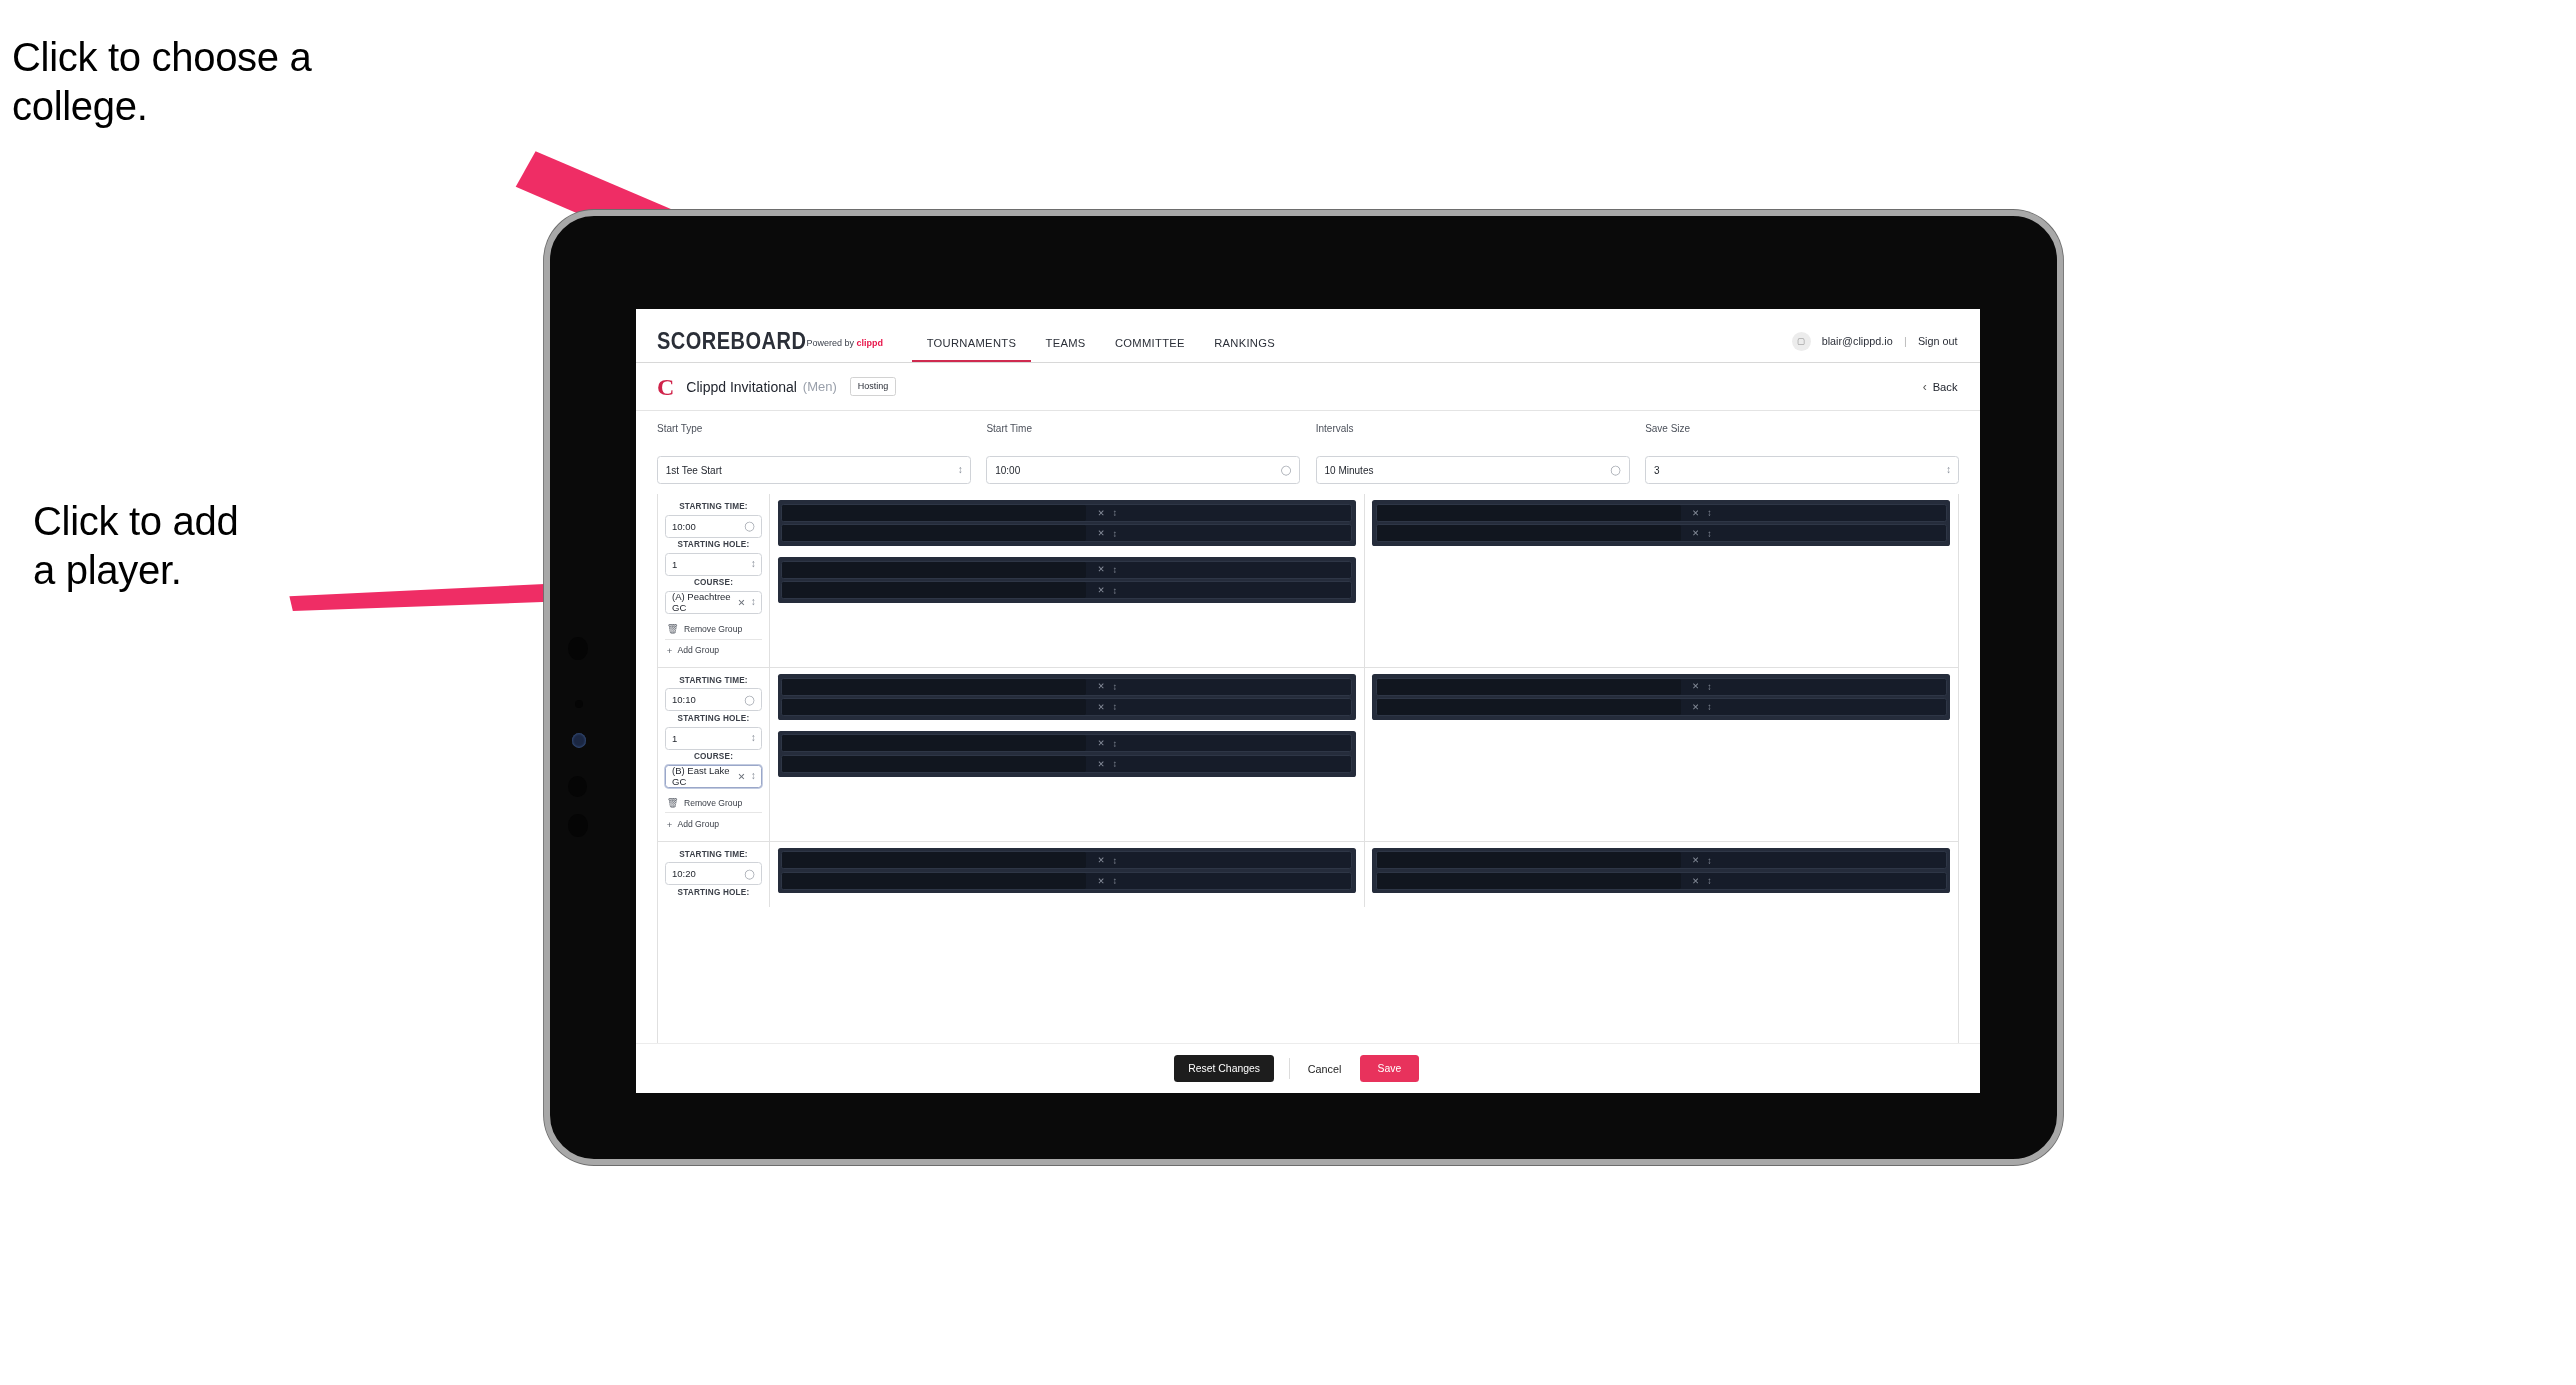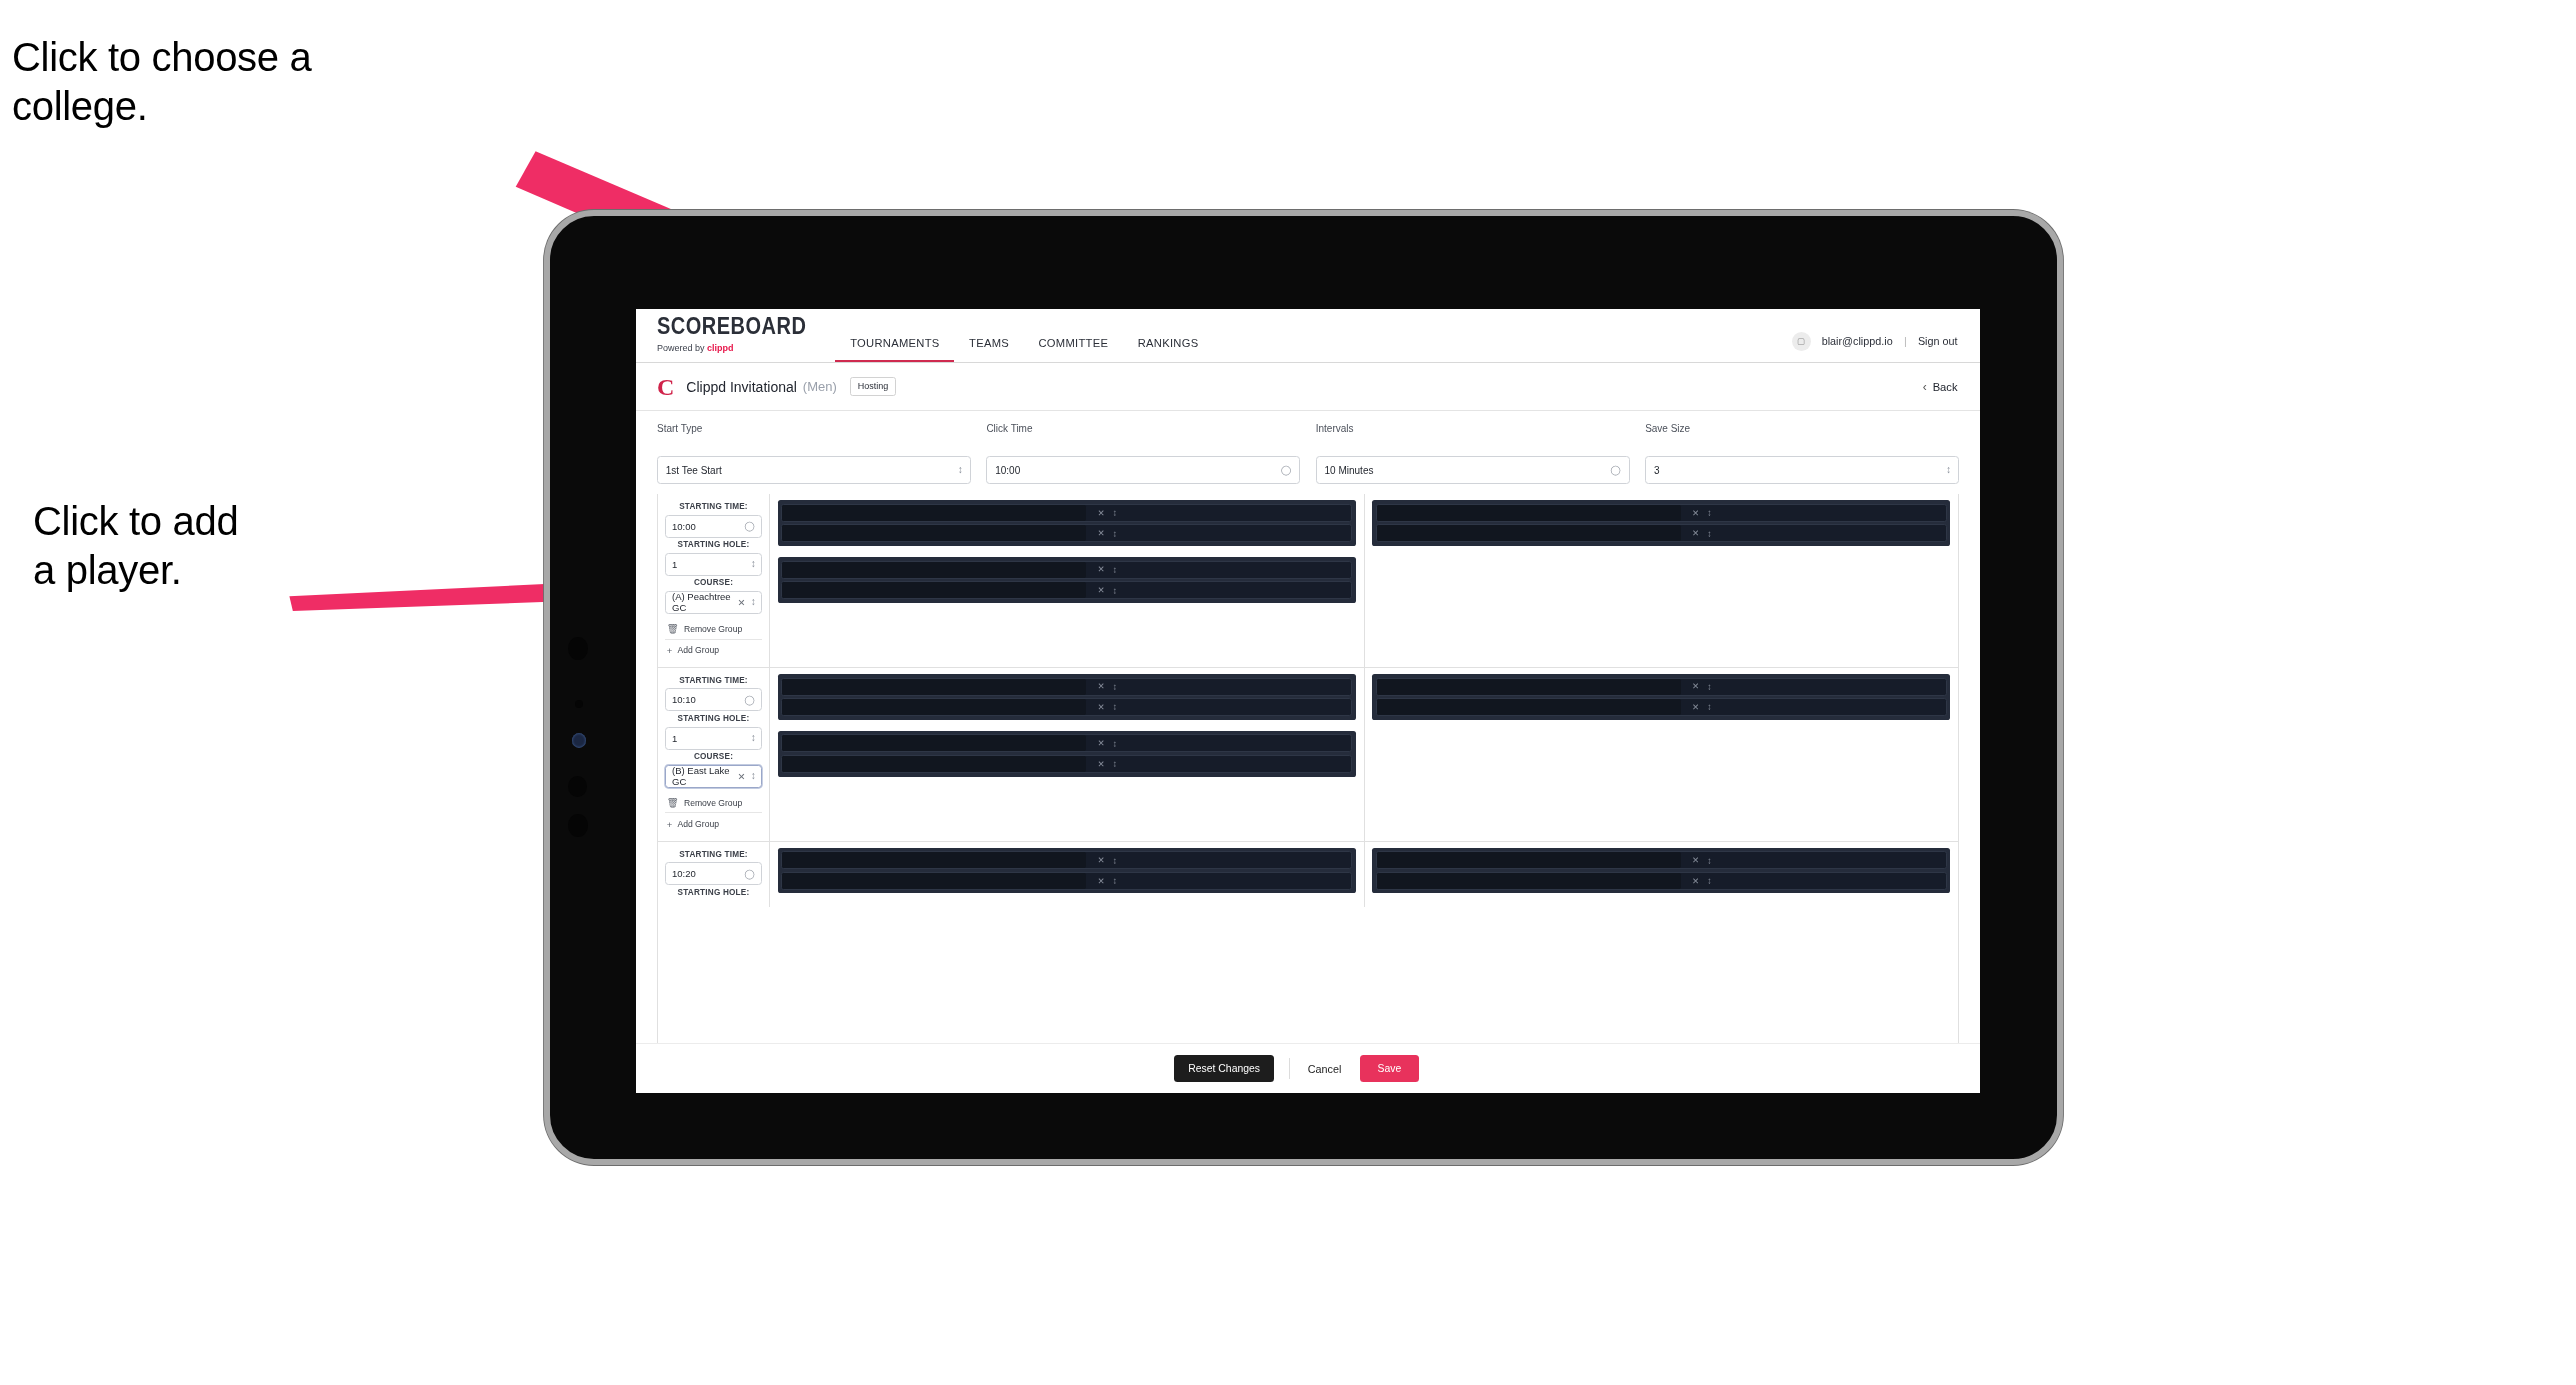--- a/index.html
+++ b/index.html
@@ -53,21 +53,21 @@
     display: flex; flex-direction: column;
   }
 
   
   #topnav {
     height: 54px; flex: 0 0 54px;
     display: flex; align-items: flex-end;
     border-bottom: 0.9px solid #d8d8d8;
     padding-left: 21px; position: relative;
   }
-  #brand { display:flex; flex-direction:column; justify-content:center; padding-bottom:8.6px; margin-right: 29px; }
+  #brand { display:flex; flex-direction:row; justify-content:center; padding-bottom:8.6px; margin-right: 29px; }
   #brand-title {
     font-family: "Liberation Sans", sans-serif;
     font-weight: 700; font-size: 20px; letter-spacing: 0.5px;
     color: #2b2f38; line-height: 1;
     transform: scaleY(1.18); transform-origin: left bottom;
   }
   #brand-sub { font-size: 9px; color:#3a3f4a; margin-top: 6px; line-height:1; }
   #brand-sub .clippd { color:#e8174b; font-weight:700; }
 
   .navtab {
@@ -275,21 +275,21 @@
 
       <div id="settings">
         <div class="field">
           <div class="field-label">Start Type</div>
           <div class="field-box">
             <span class="val">1st Tee Start</span>
             <span class="ico stepper">↕</span>
           </div>
         </div>
         <div class="field">
-          <div class="field-label">Click Time</div>
+          <div class="field-label">Start Time</div>
           <div class="field-box">
             <span class="val">10:00</span>
             <span class="ico">◯</span>
           </div>
         </div>
         <div class="field">
           <div class="field-label">Intervals</div>
           <div class="field-box">
             <span class="val">10 Minutes</span>
             <span class="ico">◯</span>

